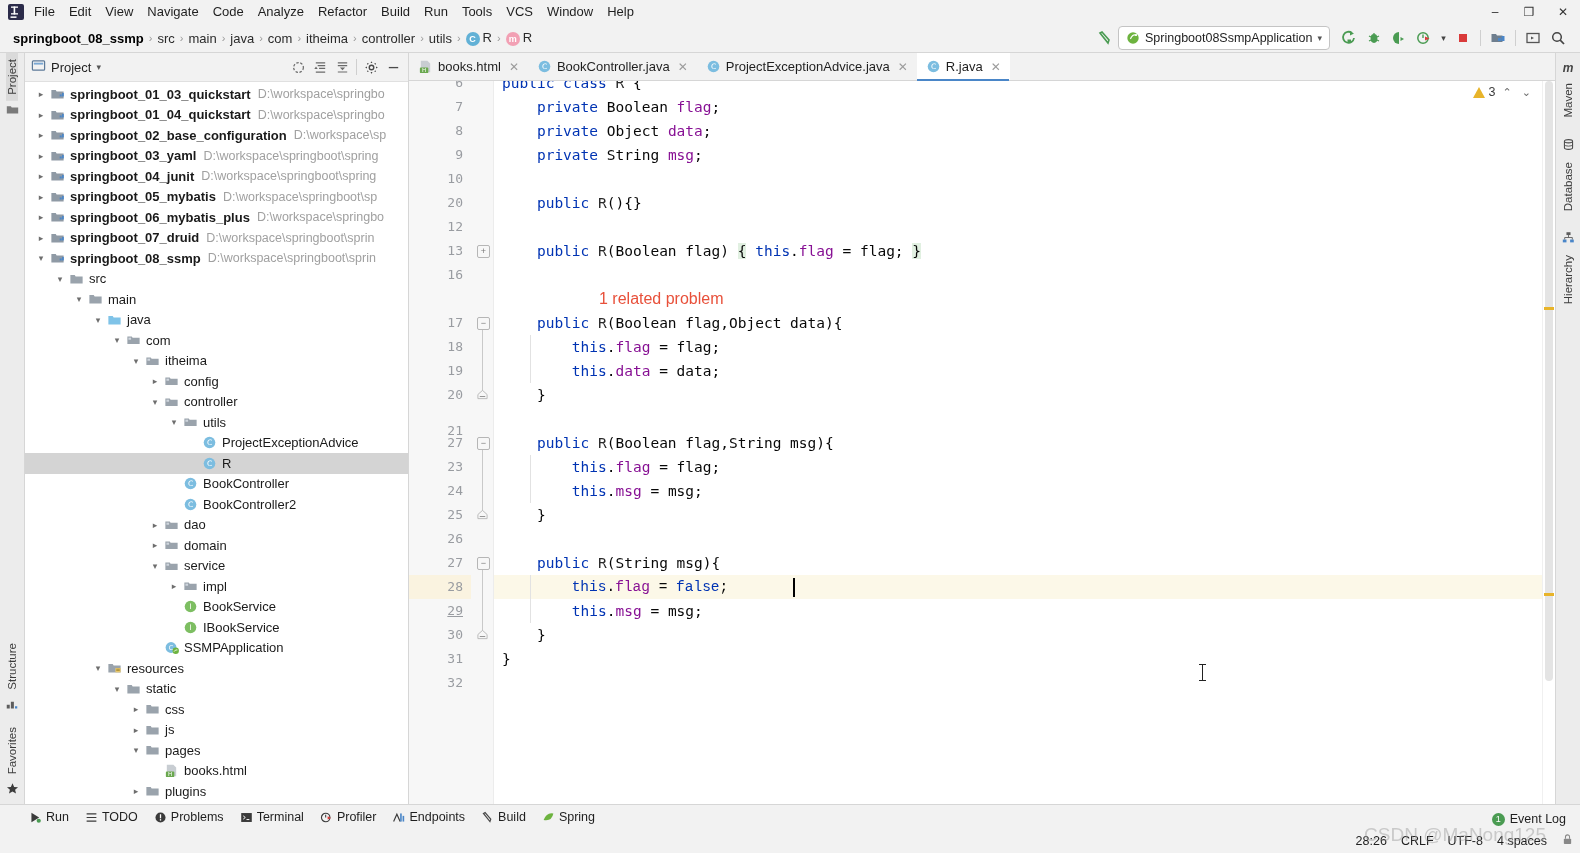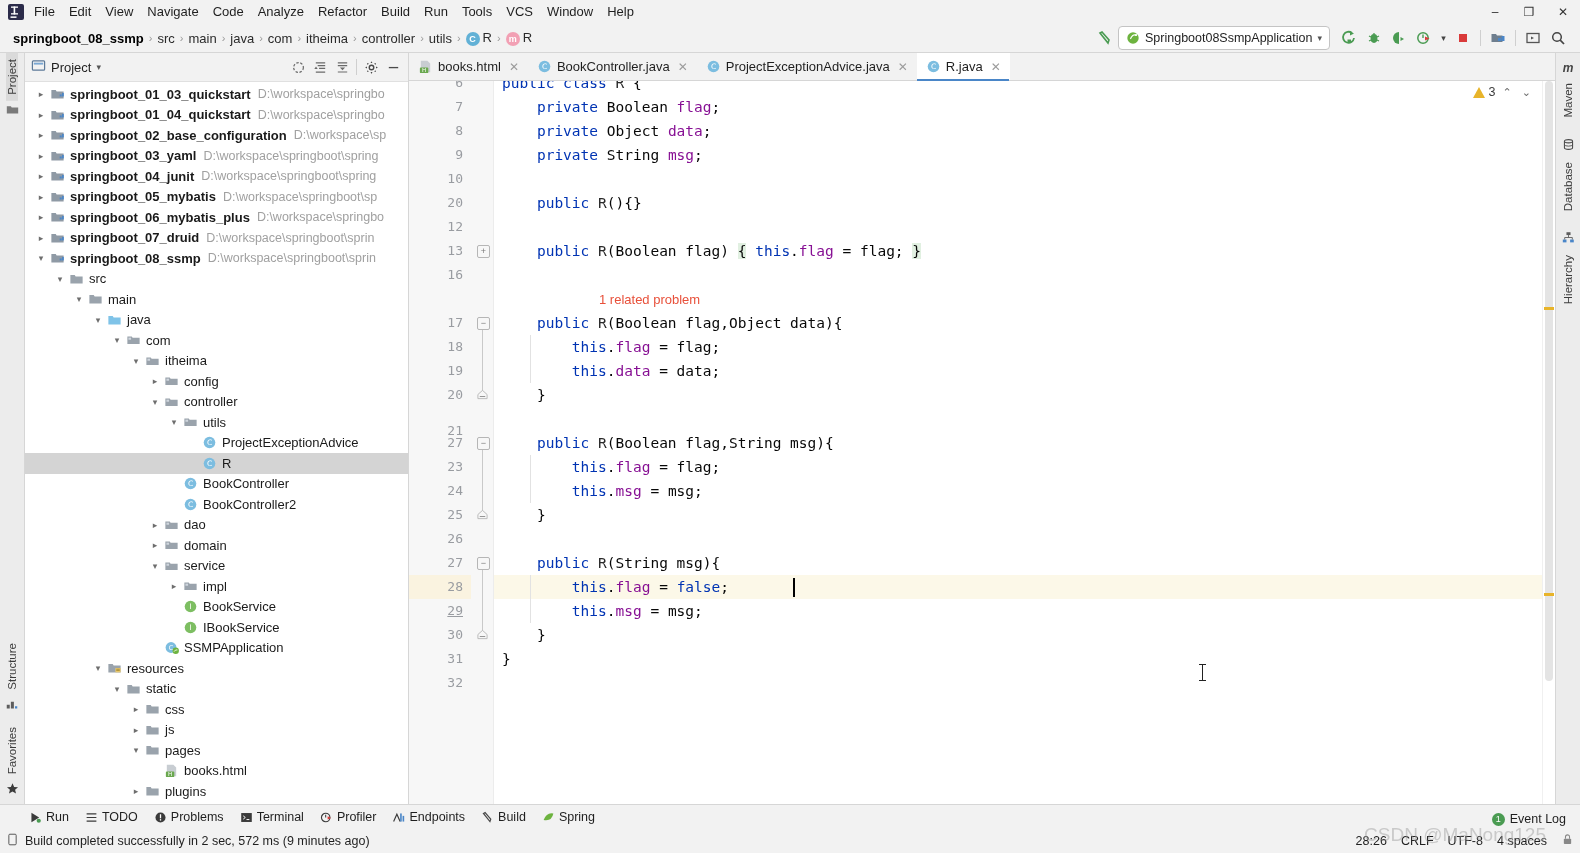--- a/index.html
+++ b/index.html
@@ -76,21 +76,21 @@
   .lnum{position:absolute;right:8px;font-family:"DejaVu Sans Mono",monospace;font-size:13px;color:#999ca1;line-height:24px;height:24px;}
   .cline{position:absolute;left:0;white-space:pre;font-family:"DejaVu Sans Mono",monospace;font-size:14.5px;line-height:24px;height:24px;color:#080808;}
   .hl-row{position:absolute;left:0;right:0;height:24px;background:#fcf8e8;}
   .hl-row.gut{background:#faf3e0;}
   .k{color:#0033b3;}                 
   .fld{color:#871094;}               
   .cls{color:#2b2b2b;}
   .ident{color:#080808;}
   .kthis{color:#0033b3;margin-top:28px;}
   .brace-hl{background:#e1f0e1;}
-  .prob{color:#e8503a;font-family:"Liberation Sans",sans-serif;font-size:13px;}
+  .prob{color:#e8503a;font-family:"Liberation Sans",sans-serif;font-size:16px;}
   .fold{position:absolute;left:6px;width:11px;height:11px;border:1px solid #b6b6b6;background:#f7f7f7;border-radius:2px;display:flex;align-items:center;justify-content:center;color:#7a7a7a;font-size:9px;line-height:9px;}
   .fold.end{border:none;background:none;}
   .fold-line{position:absolute;left:11px;width:1px;background:#c9c9c9;}
   .indent-guide{position:absolute;width:1px;background:#e2e2e2;}
   .caret{position:absolute;width:1.5px;background:#000;height:19px;}
   .mousecaret{position:absolute;width:1px;height:17px;background:#222;}
   .mousecaret:before,.mousecaret:after{content:"";position:absolute;left:-3px;width:7px;height:1px;background:#222;}
   .mousecaret:before{top:0;} .mousecaret:after{bottom:0;}
 
   
@@ -821,21 +821,21 @@
             <div class="cline" style="top: 254px; left: 8px;"><span class="ident">        </span><span class="kthis">this</span><span class="ident">.</span><span class="fld">flag</span><span class="ident"> = flag;</span></div>
             <div class="cline" style="top: 278px; left: 8px;"><span class="ident">        </span><span class="kthis">this</span><span class="ident">.</span><span class="fld">data</span><span class="ident"> = data;</span></div>
             <div class="cline" style="top: 302px; left: 8px;"><span class="ident">    }</span></div>
             <div class="cline" style="top: 326px; left: 8px;"></div>
             <div class="cline" style="top: 350px; left: 8px;"><span class="ident">    </span><span class="k">public </span><span class="cls">R</span><span class="ident">(Boolean flag,String msg){</span></div>
             <div class="cline" style="top: 374px; left: 8px;"><span class="ident">        </span><span class="kthis">this</span><span class="ident">.</span><span class="fld">flag</span><span class="ident"> = flag;</span></div>
             <div class="cline" style="top: 398px; left: 8px;"><span class="ident">        </span><span class="kthis">this</span><span class="ident">.</span><span class="fld">msg</span><span class="ident"> = msg;</span></div>
             <div class="cline" style="top: 422px; left: 8px;"><span class="ident">    }</span></div>
             <div class="cline" style="top: 446px; left: 8px;"></div>
             <div class="cline" style="top: 470px; left: 8px;"><span class="ident">    </span><span class="k">public </span><span class="cls">R</span><span class="ident">(String msg){</span></div>
-            <div class="cline" style="top: 494px; left: 8px;"><span class="ident">        </span><span class="kthis">this</span><span class="ident">.</span><span class="fld">flag</span><span class="ident"> = </span><span class="k">false</span><span class="ident">;</span></div>
+            <div class="cline" style="top: 494px; left: 8px; font-family: Liberation Mono, monospace;"><span class="ident">        </span><span class="kthis">this</span><span class="ident">.</span><span class="fld">flag</span><span class="ident"> = </span><span class="k">false</span><span class="ident">;</span></div>
             <div class="cline" style="top: 518px; left: 8px;"><span class="ident">        </span><span class="kthis">this</span><span class="ident">.</span><span class="fld">msg</span><span class="ident"> = msg;</span></div>
             <div class="cline" style="top: 542px; left: 8px;"><span class="ident">    }</span></div>
             <div class="cline" style="top: 566px; left: 8px;"><span class="ident">}</span></div>
             <div class="cline" style="top: 590px; left: 8px;"></div>
             <div class="caret" style="top: 497px; left: 299px;"></div>
           </div>
         <div class="escroll">
           <div class="escroll-thumb" style="top:0;height:600px;"></div>
           <div class="mark" style="top:226px;"></div>
           <div class="mark" style="top:512px;"></div>
@@ -942,28 +942,20 @@
         <span style="display: inline-flex;">
           <svg width="13" height="13" viewBox="0 0 16 16">
             <path d="M2 11 Q6 1 14 3 Q12 13 2 11 Z" fill="#6db33f"></path>
           </svg>
         </span>
         <span>Spring</span>
       </div>
     </div>
 
   <div class="statusbar">
-    <div class="status-msg">
-      <span>
-        <svg width="13" height="13" viewBox="0 0 16 16">
-            <rect x="3.5" y="1.5" width="9" height="13" rx="1.3" fill="none" stroke="#555" stroke-width="1.2"></rect>
-          </svg>
-      </span>
-      <span>Build completed successfully in 2 sec, 572 ms (9 minutes ago)</span>
-    </div>
     <div class="status-right">
       <span>28:26</span>
       <span>CRLF</span>
       <span>UTF-8</span>
       <span>4 spaces</span>
       <span>
         <svg width="13" height="13" viewBox="0 0 16 16">
             <rect x="3.5" y="7" width="9" height="6.5" rx="1" fill="#888"></rect>
             <path d="M5.5 7 L5.5 4.8 A2.5 2.5 0 0 1 10.5 4.8 L10.5 7" fill="none" stroke="#888" stroke-width="1.3"></path>
           </svg>

